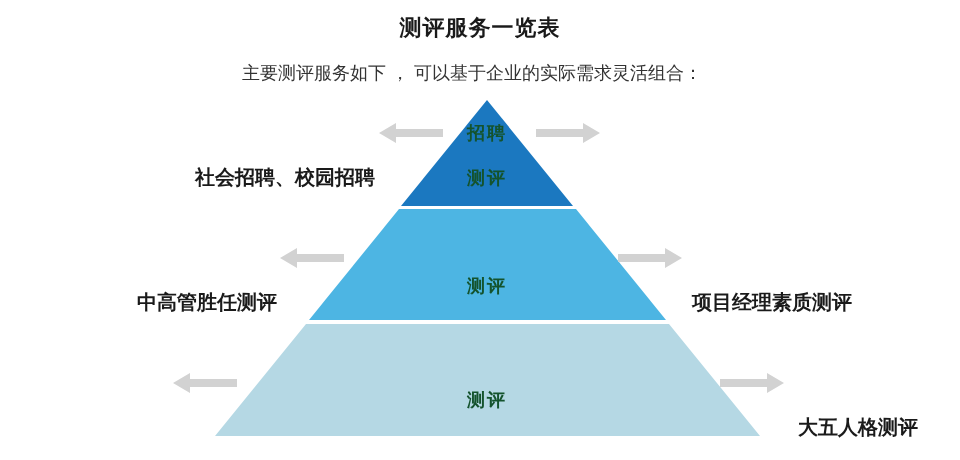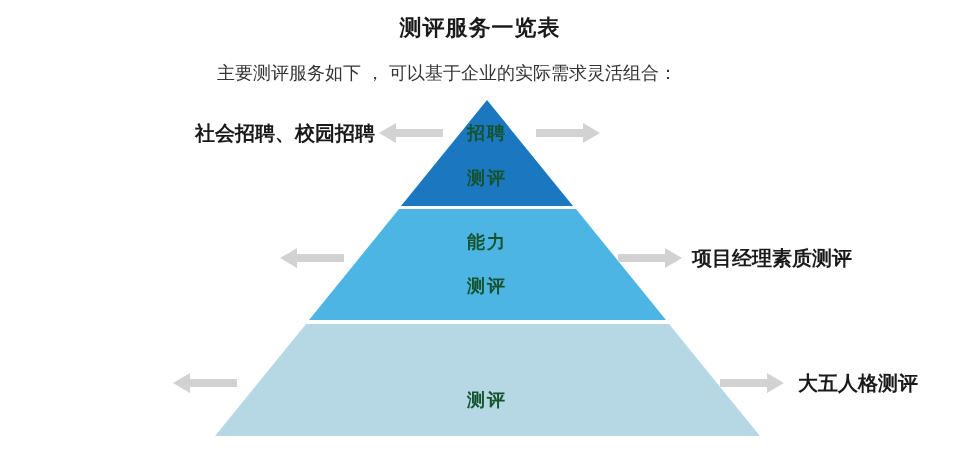--- a/index.html
+++ b/index.html
@@ -25,20 +25,21 @@
   }
   .subtitle {
     position: absolute;
     top: 60px; left: 0;
     width: 894px;
     text-align: center;
     font-size: 18px;
     font-weight: normal;
     color: #333333;
     line-height: 26px;
+    padding-left: 25px;
   }
   .pyramid-svg {
     position: absolute;
     top: 0; left: 0;
     width: 960px;
     height: 460px;
   }
   .pyr-line {
     position: absolute;
     left: 387px;
@@ -50,20 +51,21 @@
     line-height: 24px;
     letter-spacing: 2px;
   }
   .side-label {
     position: absolute;
     font-size: 20px;
     font-weight: bold;
     color: #1a1a1a;
     line-height: 26px;
     white-space: nowrap;
+    margin-top: 44px;
   }
   .arrow-svg {
     position: absolute;
     width: 64px;
     height: 20px;
   }
 </style>
 </head>
 <body>
 
@@ -74,33 +76,33 @@
 
   <svg class="pyramid-svg" viewBox="0 0 960 460" xmlns="http://www.w3.org/2000/svg">
     <polygon points="487,100 573,206 401,206" fill="#1b78c0"></polygon>
     <polygon points="399,209 576,209 666,320 309,320" fill="#4db5e3"></polygon>
     <polygon points="306,324 669,324 760,436 215,436" fill="#b5d8e4"></polygon>
   </svg>
 
   <div class="pyr-line" style="top:121px">招聘</div>
   <div class="pyr-line" style="top:166px">测评</div>
 
-  <div class="pyr-line" style="top:230px">能力</div>
   <div class="pyr-line" style="top:274px">测评</div>
 
   <div class="pyr-line" style="top:388px">测评</div>
 
   <div class="side-label" style="right:585px; top:120px">社会招聘、校园招聘</div>
   <svg class="arrow-svg" style="left:379px; top:123px" viewBox="0 0 64 20" xmlns="http://www.w3.org/2000/svg">
     <polygon points="0,10 17,0 17,6 64,6 64,14 17,14 17,20" fill="#d2d2d2"></polygon>
   </svg>
   <svg class="arrow-svg" style="left:536px; top:123px" viewBox="0 0 64 20" xmlns="http://www.w3.org/2000/svg">
     <polygon points="64,10 47,0 47,6 0,6 0,14 47,14 47,20" fill="#d2d2d2"></polygon>
   </svg>
 
+  <div class="side-label" style="right:683px; top:245px">中高管胜任测评</div>
   <svg class="arrow-svg" style="left:280px; top:248px" viewBox="0 0 64 20" xmlns="http://www.w3.org/2000/svg">
     <polygon points="0,10 17,0 17,6 64,6 64,14 17,14 17,20" fill="#d2d2d2"></polygon>
   </svg>
   <svg class="arrow-svg" style="left:618px; top:248px" viewBox="0 0 64 20" xmlns="http://www.w3.org/2000/svg">
     <polygon points="64,10 47,0 47,6 0,6 0,14 47,14 47,20" fill="#d2d2d2"></polygon>
   </svg>
   <div class="side-label" style="left:692px; top:245px">项目经理素质测评</div>
 
   <svg class="arrow-svg" style="left:173px; top:373px" viewBox="0 0 64 20" xmlns="http://www.w3.org/2000/svg">
     <polygon points="0,10 17,0 17,6 64,6 64,14 17,14 17,20" fill="#d2d2d2"></polygon>

